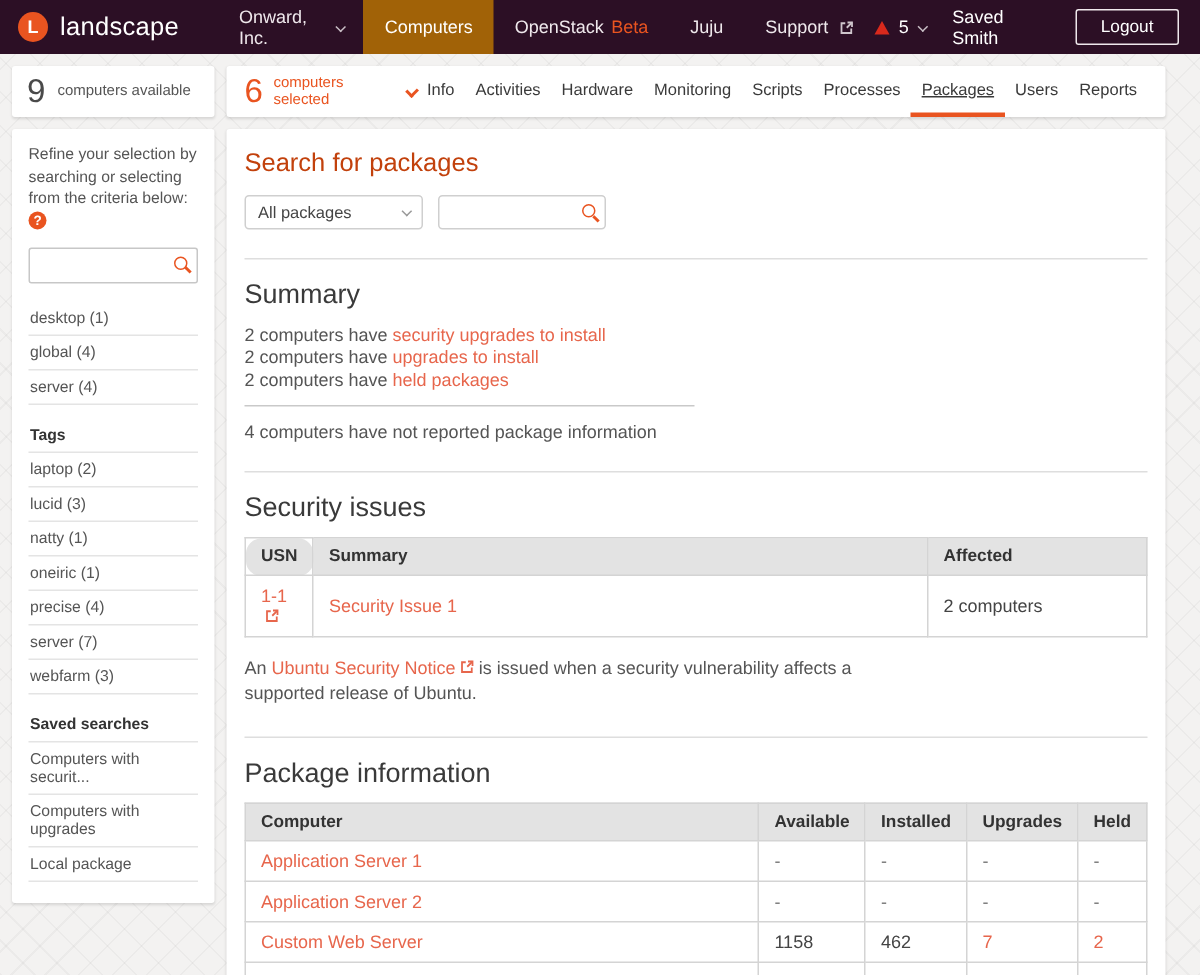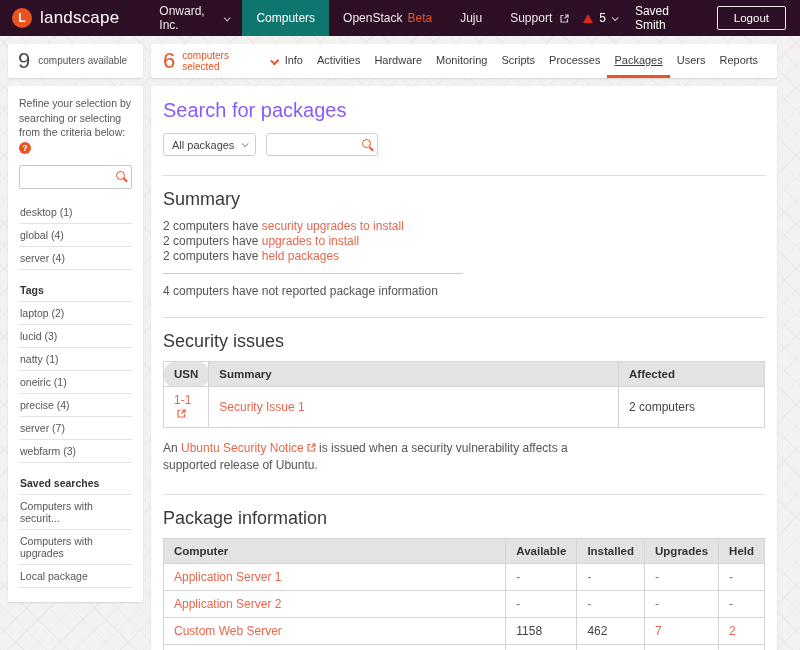--- a/index.html
+++ b/index.html
@@ -20,21 +20,21 @@
   .brand { display:flex; align-items:center; gap:8px; padding:0 26px 0 12px; }
   .logo-circle {
     width:20px; height:20px; border-radius:50%; background:#e95420; color:#fff;
     font-weight:bold; font-size:12px; display:flex; align-items:center; justify-content:center;
   }
   .brand-name { font-size:17px; letter-spacing:0.2px; }
   .top-nav { display:flex; align-items:stretch; }
   .top-nav-item {
     display:flex; align-items:center; gap:5px; padding:0 14px; color:#efe8ec; cursor:pointer;
   }
-  .top-nav-item.active { background:#0f766e; color:#fff; }
+  .top-nav-item.active { background:#a16207; color:#fff; }
   .badge-beta { color:#e95420; }
   .header-right { margin-left:auto; display:flex; align-items:center; gap:18px; padding-right:14px; }
   .alerts { display:flex; align-items:center; gap:6px; cursor:pointer; }
   .warn-triangle {
     width:0; height:0; border-left:5px solid transparent; border-right:5px solid transparent;
     border-bottom:9px solid #d9291c; display:inline-block;
   }
   .logout-btn {
     background:transparent; border:1px solid #efe8ec; color:#fff; font-size:11.5px;
     padding:5px 16px; border-radius:2px; cursor:pointer; font-family:inherit;
@@ -85,24 +85,24 @@
   .sel-label { font-size:10px; line-height:1.15; }
   .sel-chev { width:7px; height:7px; border-width:2px; margin-left:10px; }
   .tabs { margin-left:auto; display:flex; align-items:stretch; }
   .tab {
     display:flex; align-items:center; padding:0 7px; font-size:11px; color:#3a3a3a;
     border-bottom:3px solid transparent; cursor:pointer; text-decoration:none;
   }
   .tab.active { border-bottom-color:#e95420;text-decoration:underline; }
   
   .content-card { padding:0 12px 22px; }
-  h1.page-title { font-size:20px; font-weight:normal; color:#8b5cf6; margin:13px 0 11px; }
+  h1.page-title { font-size:17px; font-weight:normal; color:#c2410c; margin:13px 0 11px; }
   .controls { display:flex; gap:10px; }
   .select-box {
-    width:93px; height:23px; border:1px solid #cfcfcf; border-radius:3px; font-size:11px;
+    width:119px; height:23px; border:1px solid #cfcfcf; border-radius:3px; font-size:11px;
     color:#444; display:flex; align-items:center; padding:0 8px; cursor:pointer;
   }
   .select-box .chev { margin-left:auto; color:#999; }
   .pkg-search { position:relative; width:112px; }
   .pkg-search input {
     width:100%; height:23px; border:1px solid #cfcfcf; border-radius:3px;
     padding:0 22px 0 6px; font-size:11px; font-family:inherit; outline:none;
   }
   .pkg-search .magnifier { top:6px; }
   .divider { border:0; border-top:1px solid #dedede; margin-top:19px; }

